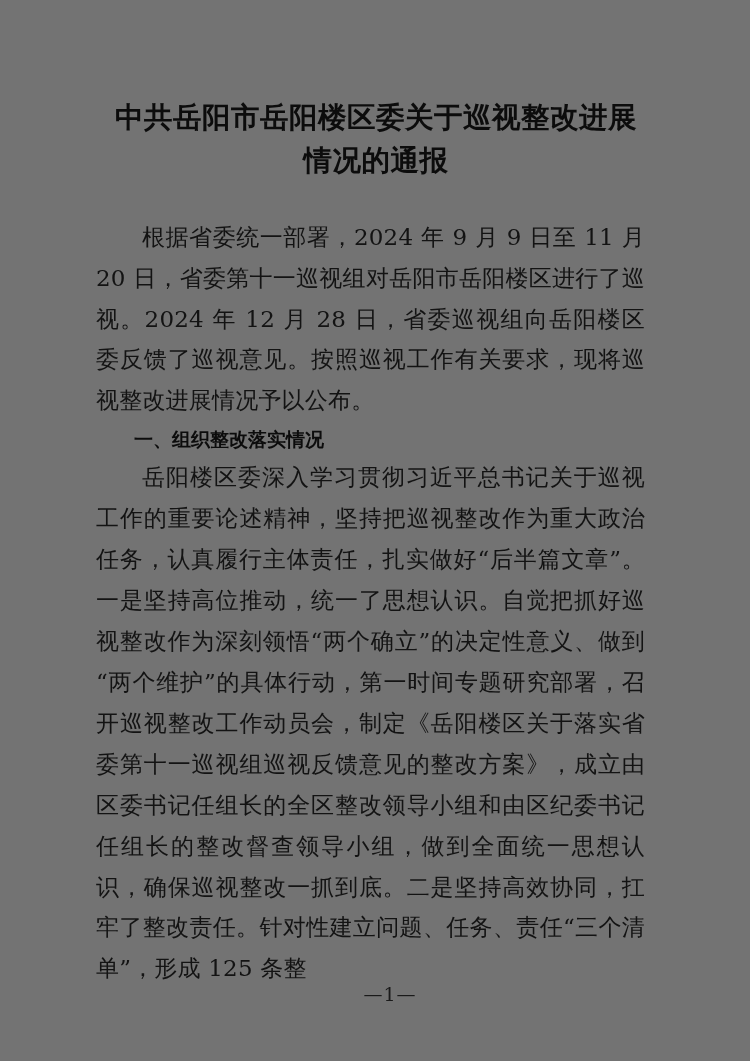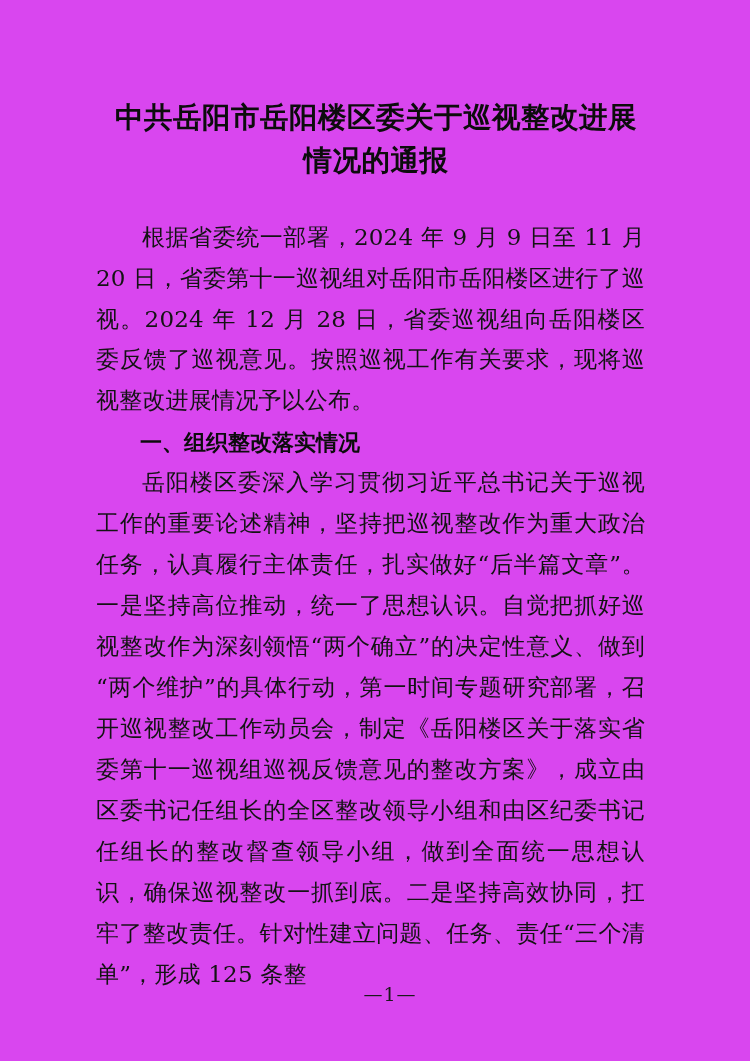--- a/index.html
+++ b/index.html
@@ -14,21 +14,21 @@
     font-family: "DejaVu Serif", "Liberation Serif", serif;
     color: #111111;
     overflow: hidden;
   }
   .page {
     position: absolute;
     left: 0;
     top: 0;
     width: 750px;
     height: 1061px;
-    background: #d946ef;
+    background: #737373;
   }
   .content {
     position: absolute;
     left: 96px;
     top: 96px;
     width: 560px;
   }
   .doc-title {
     font-size: 28.5px;
     font-weight: bold;
@@ -45,21 +45,21 @@
     text-align: justify;
     text-justify: inter-ideograph;
     margin: 0 11px 2px 0;
     letter-spacing: 0.2px;
     color: #131313;
   }
   .para.indent {
     text-indent: 2em;
   }
   .section-head {
-    font-size: 22px;
+    font-size: 19px;
     line-height: 1.78;
     font-weight: bold;
     text-indent: 2em;
     margin: 0;
     color: #0c0c0c;
   }
   .footer {
     position: absolute;
     left: 0;
     bottom: 56px;

